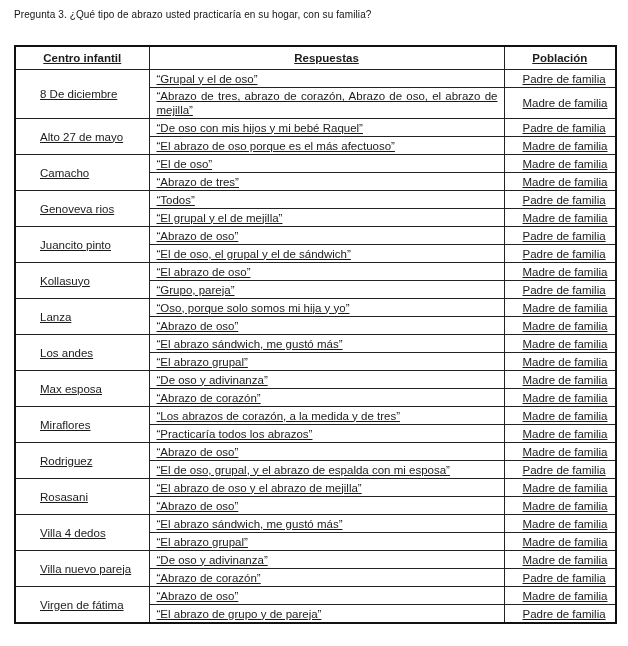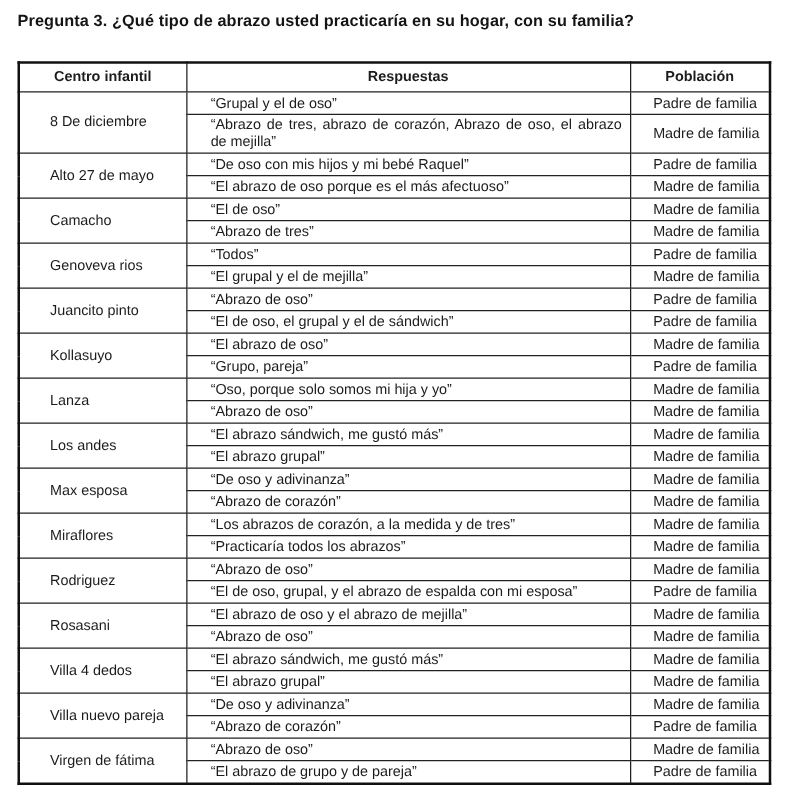--- a/index.html
+++ b/index.html
@@ -11,33 +11,34 @@
     width: 628px;
     height: 646px;
     font-family: "Liberation Sans", sans-serif;
     color: #1a1a1a;
     overflow: hidden;
   }
   .page {
     padding: 9px 13px 0 14px;
   }
   .page-title {
-    font-size: 13px;
-    font-weight: bold;
+    font-size: 10px;
+    font-weight: normal;
     color: #141414;
     margin: 0;
     letter-spacing: 0.1px;
     white-space: nowrap;
   }
   table.data-table {
     margin-top: 25px;
     width: 601px;
     table-layout: fixed;
     border-collapse: collapse;
     border: 2px solid #111111;
+    text-decoration: underline;
   }
   col.c-centro    { width: 134px; }
   col.c-respuesta { width: 355px; }
   col.c-poblacion { width: 112px; }
   th, td {
     border: 1px solid #222222;
     font-size: 11.5px;
     color: #1c1c1c;
     vertical-align: middle;
   }
@@ -50,21 +51,21 @@
   td {
     height: 15px;
     line-height: 14px;
     padding: 1px 5px;
   }
   td.centro {
     padding-left: 24px;
     text-align: left;
   }
   td.respuesta {
-    padding-left: 19px;
+    padding-left: 7px;
     padding-right: 6px;
     text-align: justify;
   }
   td.poblacion {
     padding-left: 18px;
     text-align: left;
     white-space: nowrap;
   }
 </style>
 </head>

